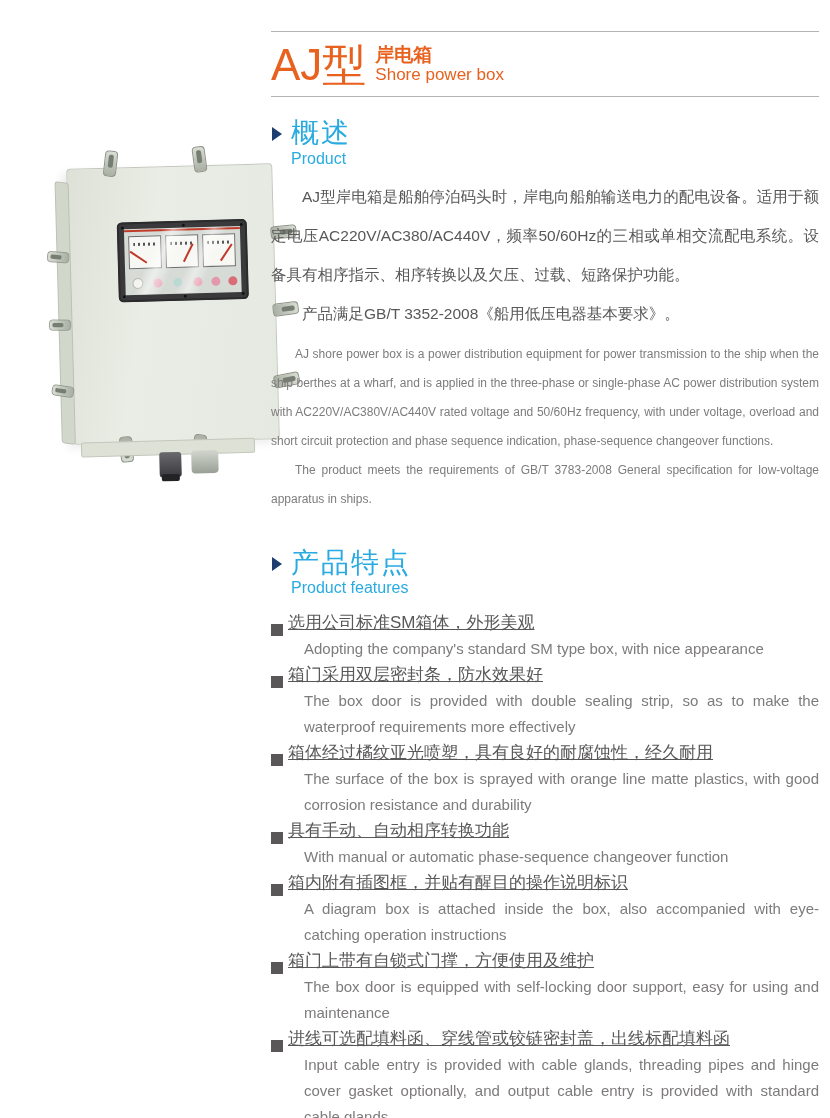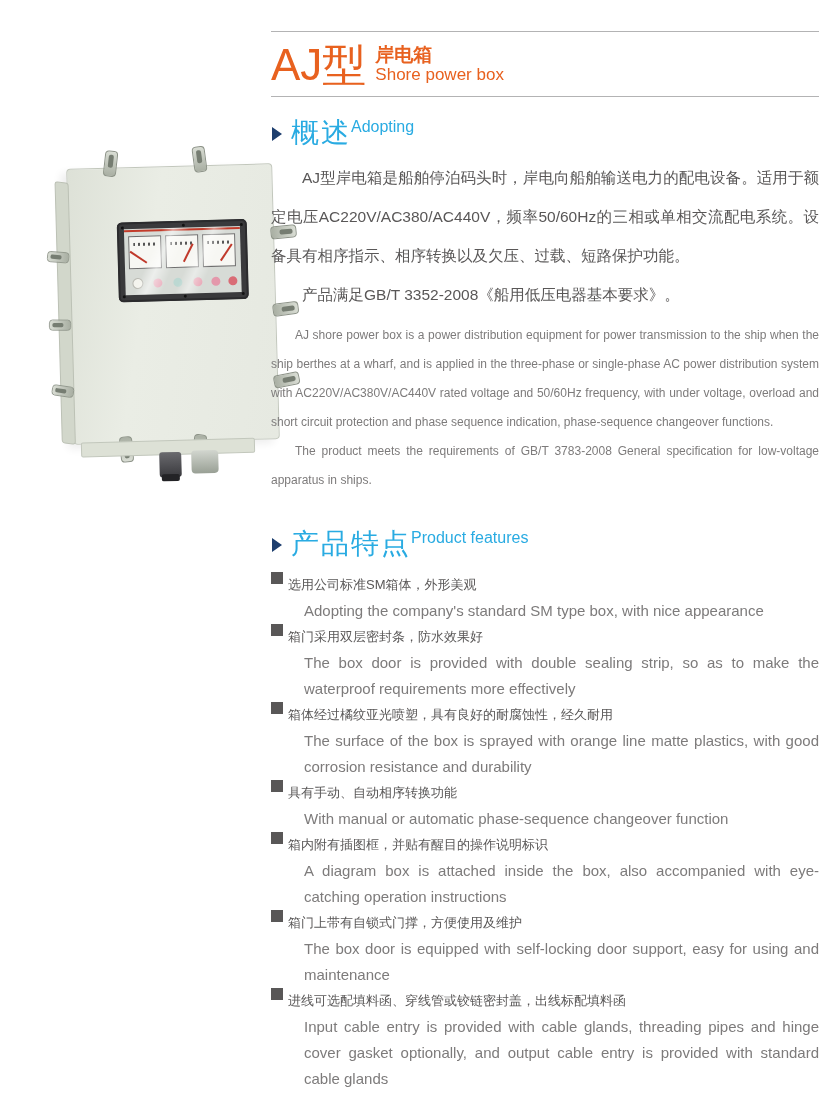--- a/index.html
+++ b/index.html
@@ -29,31 +29,31 @@
   .name-col{display:flex;flex-direction:column;line-height:1.12;padding-bottom:2px;}
   .name-cn{font-size:19px;font-weight:700;color:var(--accent_orange);}
   .name-en{font-size:17px;color:var(--accent_orange);}
 
   .section-ov{margin-top:20px;}
   .section-ft{margin-top:33px;}
   .sec-head{display:flex;}
   .tri{width:0;height:0;border-left:10px solid var(--arrow_navy);
        border-top:7px solid transparent;border-bottom:7px solid transparent;
        margin:10px 9px 0 1px;flex:none;}
-  .sec-titles{display:flex;flex-direction:row;}
+  .sec-titles{display:flex;flex-direction:column;}
   .sec-title{font-size:28px;color:var(--accent_blue);font-weight:400;letter-spacing:2px;line-height:1.12;}
   .sec-sub{font-size:16px;color:var(--accent_blue);margin-top:1px;}
 
   .cn-par{margin-top:9px;}
   .cn-par p{margin:0;text-indent:2em;font-size:15.5px;line-height:39px;color:var(--text_dark);text-align:justify;}
   .en-par{margin-top:7px;}
   .en-par p{margin:0;text-indent:2em;font-size:12px;line-height:29px;color:var(--text_gray);text-align:justify;}
 
   .features-list{list-style:none;margin:13px 0 0;padding:0;}
-  .feat-cn{font-size:13px;line-height:26px;color:var(--text_dark);display:flex;align-items:flex-start;}
+  .feat-cn{font-size:17px;line-height:26px;color:var(--text_dark);display:flex;align-items:flex-end;text-decoration:underline;}
   .bullet{width:12px;height:12px;background:var(--bullet_gray);margin-right:5px;flex:none;}
   .feat-en{font-size:15px;line-height:26px;color:var(--text_gray);margin-left:33px;text-align:justify;}
 
   
   .photo{position:absolute;left:12px;top:136px;width:248px;height:322px;}
   .box{
     position:absolute;left:18px;top:14px;width:206px;height:276px;
     background:linear-gradient(100deg,#dde1d7 0%,#eaede5 38%,#e6e9e1 100%);
     border:1px solid #c2c7bc;border-radius:4px;transform:rotate(-1.6deg);
     box-shadow:-6px 4px 9px rgba(0,0,0,.07);
@@ -159,21 +159,21 @@
       <span class="name-cn">岸电箱</span>
       <span class="name-en">Shore power box</span>
     </span>
   </header>
 
   <section class="section-ov">
     <div class="sec-head">
       <span class="tri"></span>
       <span class="sec-titles">
         <span class="sec-title">概述</span>
-        <span class="sec-sub">Adopting</span>
+        <span class="sec-sub">Product</span>
       </span>
     </div>
     <div class="cn-par">
       <p>AJ型岸电箱是船舶停泊码头时，岸电向船舶输送电力的配电设备。适用于额定电压AC220V/AC380/AC440V，频率50/60Hz的三相或单相交流配电系统。设备具有相序指示、相序转换以及欠压、过载、短路保护功能。</p>
       <p>产品满足GB/T 3352-2008《船用低压电器基本要求》。</p>
     </div>
     <div class="en-par">
       <p>AJ shore power box is a power distribution equipment for power transmission to the ship when the ship berthes at a wharf, and is applied in the three-phase or single-phase AC power distribution system with AC220V/AC380V/AC440V rated voltage and 50/60Hz frequency, with under voltage, overload and short circuit protection and phase sequence indication, phase-sequence changeover functions.</p>
       <p>The product meets the requirements of GB/T 3783-2008 General specification for low-voltage apparatus in ships.</p>
     </div>

